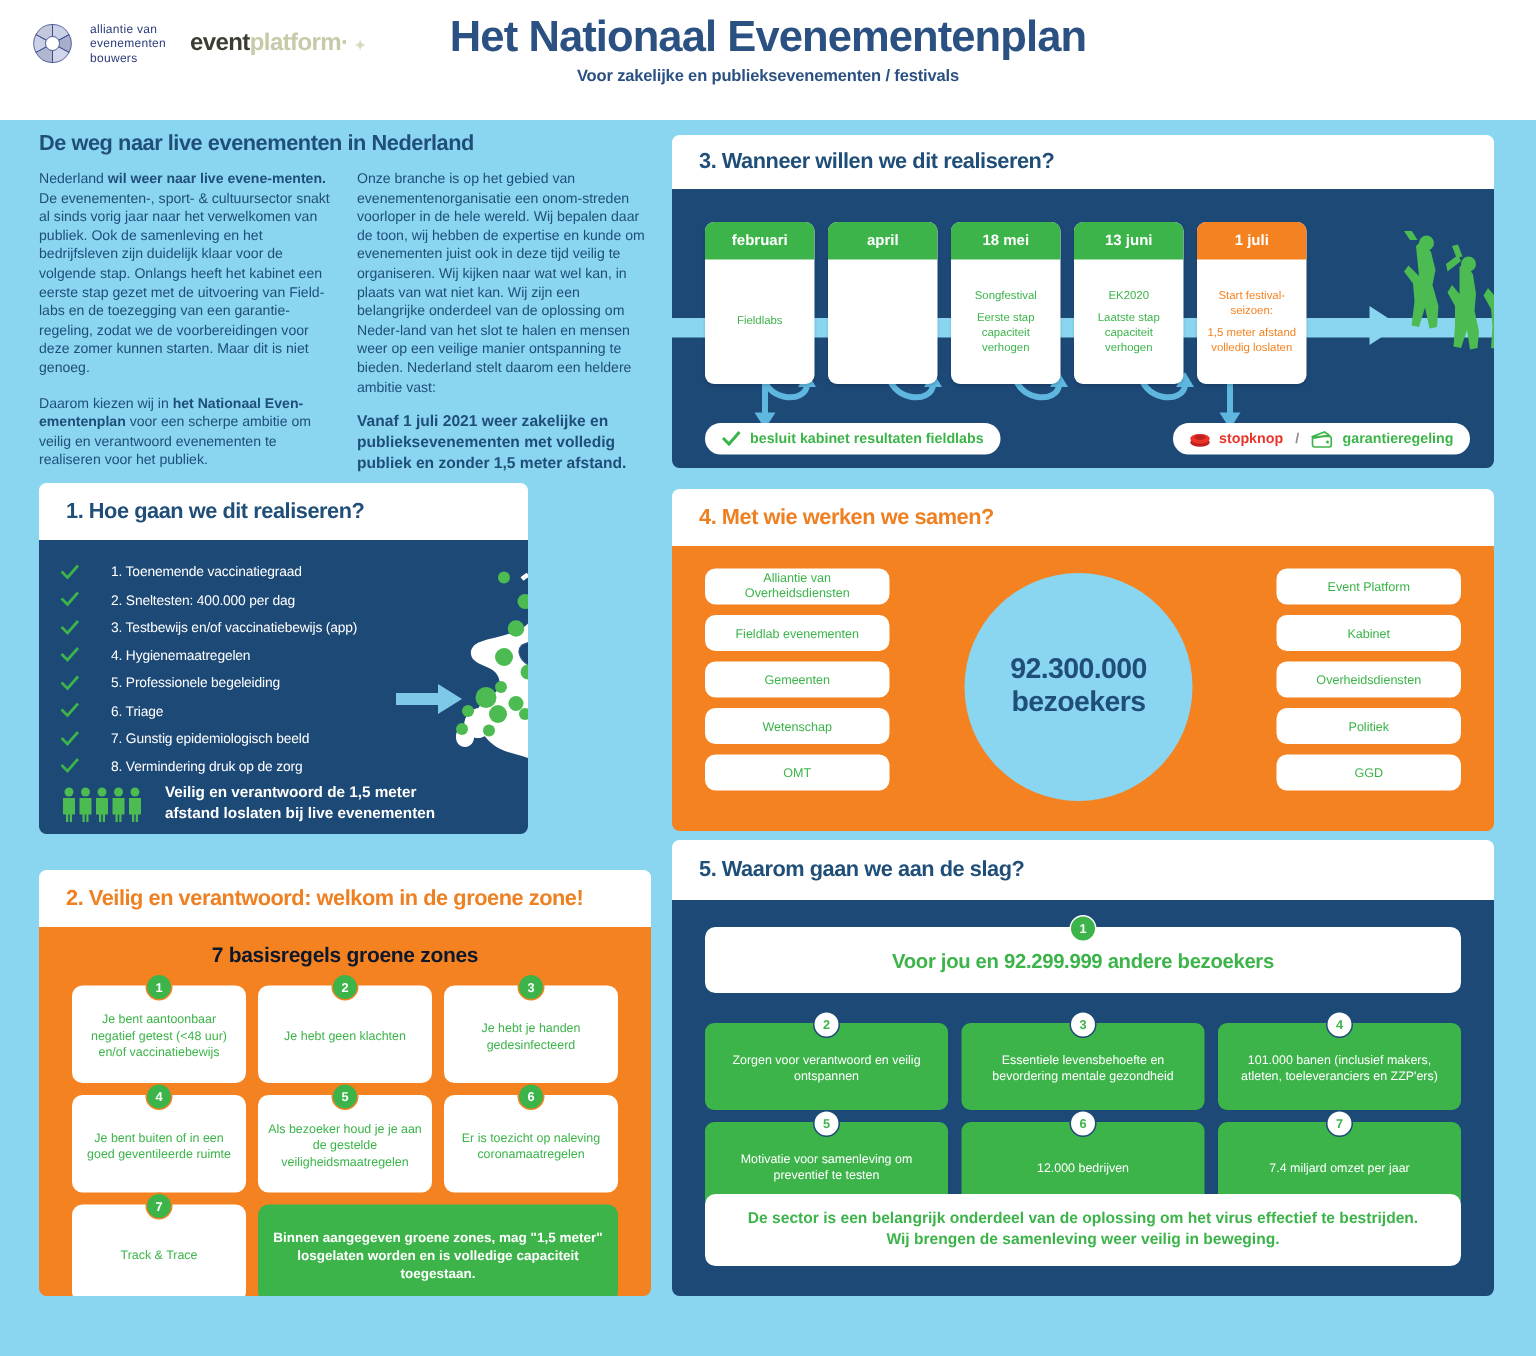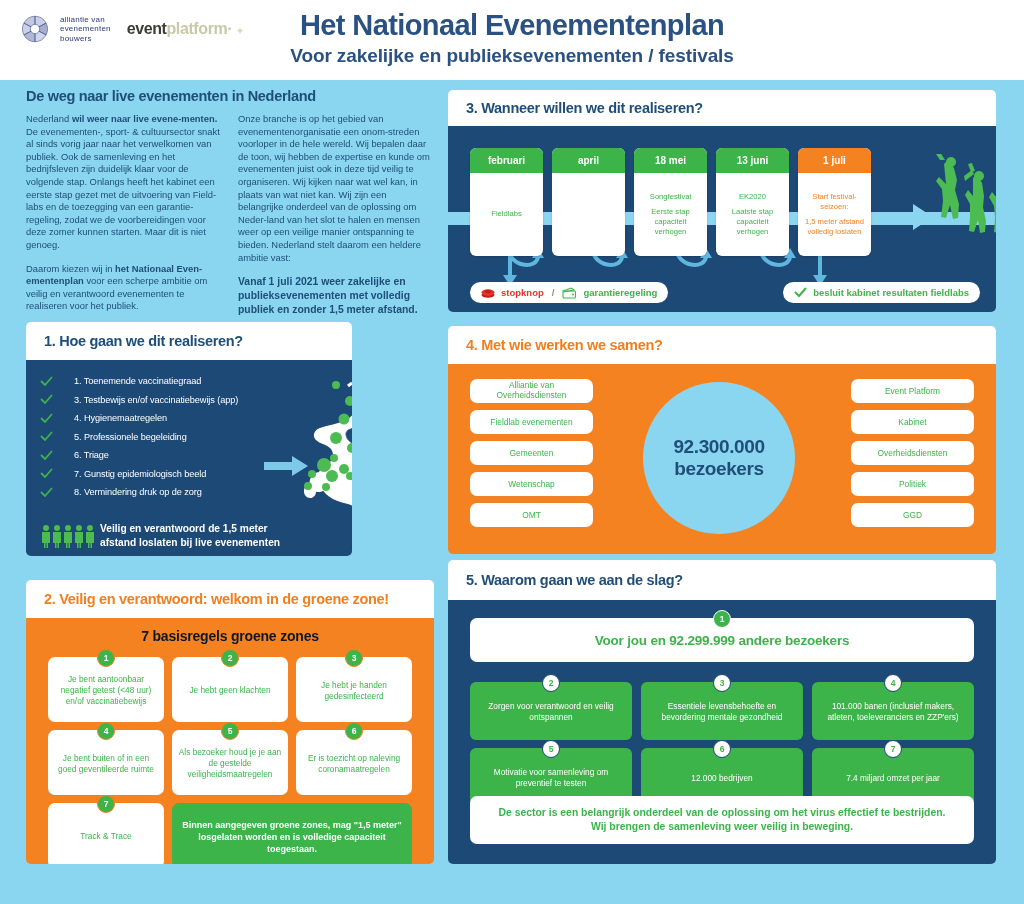--- a/index.html
+++ b/index.html
@@ -26,21 +26,21 @@
   }
   .ep-event{color:#3c3c32;}
   .ep-platform{color:#c8c9a8;}
   .ep-dot{color:#c8c9a8;}
   .ep-spark{color:#d8d9bd;font-size:9px;margin-left:4px;}
   .title-block{position:absolute;left:0;top:8px;width:1024px;text-align:center;}
   .main-title{
     font-size:29px;font-weight:700;color:#2a5182;letter-spacing:-.6px;line-height:34px;margin:0;
   }
   .sub-title{
-    font-size:19px;font-weight:700;color:#2a5182;margin:3px 0 0 0;letter-spacing:-.1px;
+    font-size:11px;font-weight:700;color:#2a5182;margin:3px 0 0 0;letter-spacing:-.1px;
   }
 
   
   .panel{position:absolute;border-radius:5px;overflow:hidden;}
   .panel-head{
     background:#ffffff;display:flex;align-items:center;padding-left:18px;
     font-size:14.5px;font-weight:700;letter-spacing:-.3px;
   }
   .panel-head.navy{color:#1f4e79;}
   .panel-head.orange{color:#ef8022;}
@@ -100,21 +100,21 @@
   #sec1{left:26px;top:322px;width:326px;height:234px;}
   #sec1 .panel-head{height:38px;}
   #sec1 .panel-body{height:196px;position:relative;}
   .check-list{position:absolute;left:14px;top:12px;width:240px;}
   .check-row{display:flex;align-items:center;gap:21px;height:18.5px;}
   .check-mark{width:13px;height:13px;flex:0 0 13px;}
   .check-text{font-size:9.2px;color:#ffffff;letter-spacing:-.1px;}
   .arrow-right{position:absolute;left:238px;top:96px;width:44px;height:20px;}
   .map-wrap{position:absolute;left:278px;top:8px;width:124px;height:180px;}
   .footer-people{
-    position:absolute;left:14px;top:162px;display:flex;align-items:center;gap:4px;
+    position:absolute;left:14px;top:162px;display:flex;align-items:center;gap:14px;
   }
   .people-icon{width:56px;height:24px;}
   .footer-people-text{font-size:10.2px;font-weight:700;color:#ffffff;line-height:13.5px;}
 
   
   #sec4{left:448px;top:326px;width:548px;height:228px;}
   #sec4 .panel-head{height:38px;}
   #sec4 .panel-body{height:190px;position:relative;}
   .partner-col{position:absolute;top:15px;width:123px;display:flex;flex-direction:column;gap:7px;}
   .partner-col.left{left:22px;}
@@ -317,54 +317,60 @@
       <div class="tl-card accent">
         <div class="tl-card-head">1 juli</div>
         <div class="tl-card-body">
           <div>Start festival-seizoen:</div>
           <div>1,5 meter afstand volledig loslaten</div>
         </div>
       </div>
     </div>
 
     <div class="tl-badges">
+      <div class="tl-badge left">
+        <svg width="13" height="11" viewBox="0 0 13 11">
+            <path d="M1 5 L5 9 L12 1" stroke="#3cb44a" stroke-width="2" fill="none"></path>
+          </svg>
+        <span>besluit kabinet resultaten fieldlabs</span>
+      </div>
       <div class="tl-badge">
         <svg width="14" height="11" viewBox="0 0 14 11">
           <ellipse cx="7" cy="8" rx="6.5" ry="2.8" fill="#c0211c"></ellipse>
           <ellipse cx="7" cy="5.5" rx="6.5" ry="3.2" fill="#e8342a"></ellipse>
           <ellipse cx="7" cy="4.5" rx="3.6" ry="1.8" fill="#c0211c"></ellipse>
         </svg>
         <span class="badge-stop">stopknop</span>
         <span class="badge-sep">/</span>
         <svg width="15" height="12" viewBox="0 0 15 12">
           <path d="M1 4 L9 1 L12 3 L2 5 Z" fill="none" stroke="#3cb44a" stroke-width="1.1"></path>
           <rect x="1" y="4" width="12.5" height="7" rx="1.3" fill="none" stroke="#3cb44a" stroke-width="1.1"></rect>
           <circle cx="11" cy="7.6" r="1" fill="#3cb44a"></circle>
         </svg>
         <span class="badge-gar">garantieregeling</span>
       </div>
-      <div class="tl-badge left">
-        <svg width="13" height="11" viewBox="0 0 13 11">
-            <path d="M1 5 L5 9 L12 1" stroke="#3cb44a" stroke-width="2" fill="none"></path>
-          </svg>
-        <span>besluit kabinet resultaten fieldlabs</span>
-      </div>
     </div>
   </div>
 </div>
 
 <div class="panel" id="sec1">
   <div class="panel-head navy">1. Hoe gaan we dit realiseren?</div>
   <div class="panel-body navy-bg">
     <div class="check-list">
       <div class="check-row">
         <svg class="check-mark" viewBox="0 0 13 13">
             <path d="M1 6 L5 10 L12 2" stroke="#3cb44a" stroke-width="1.8" fill="none"></path>
           </svg>
         <span class="check-text">1. Toenemende vaccinatiegraad</span>
+      </div>
+      <div class="check-row">
+        <svg class="check-mark" viewBox="0 0 13 13">
+            <path d="M1 6 L5 10 L12 2" stroke="#3cb44a" stroke-width="1.8" fill="none"></path>
+          </svg>
+        <span class="check-text">2. Sneltesten: 400.000 per dag</span>
       </div>
       <div class="check-row">
         <svg class="check-mark" viewBox="0 0 13 13">
             <path d="M1 6 L5 10 L12 2" stroke="#3cb44a" stroke-width="1.8" fill="none"></path>
           </svg>
         <span class="check-text">3. Testbewijs en/of vaccinatiebewijs (app)</span>
       </div>
       <div class="check-row">
         <svg class="check-mark" viewBox="0 0 13 13">
             <path d="M1 6 L5 10 L12 2" stroke="#3cb44a" stroke-width="1.8" fill="none"></path>

